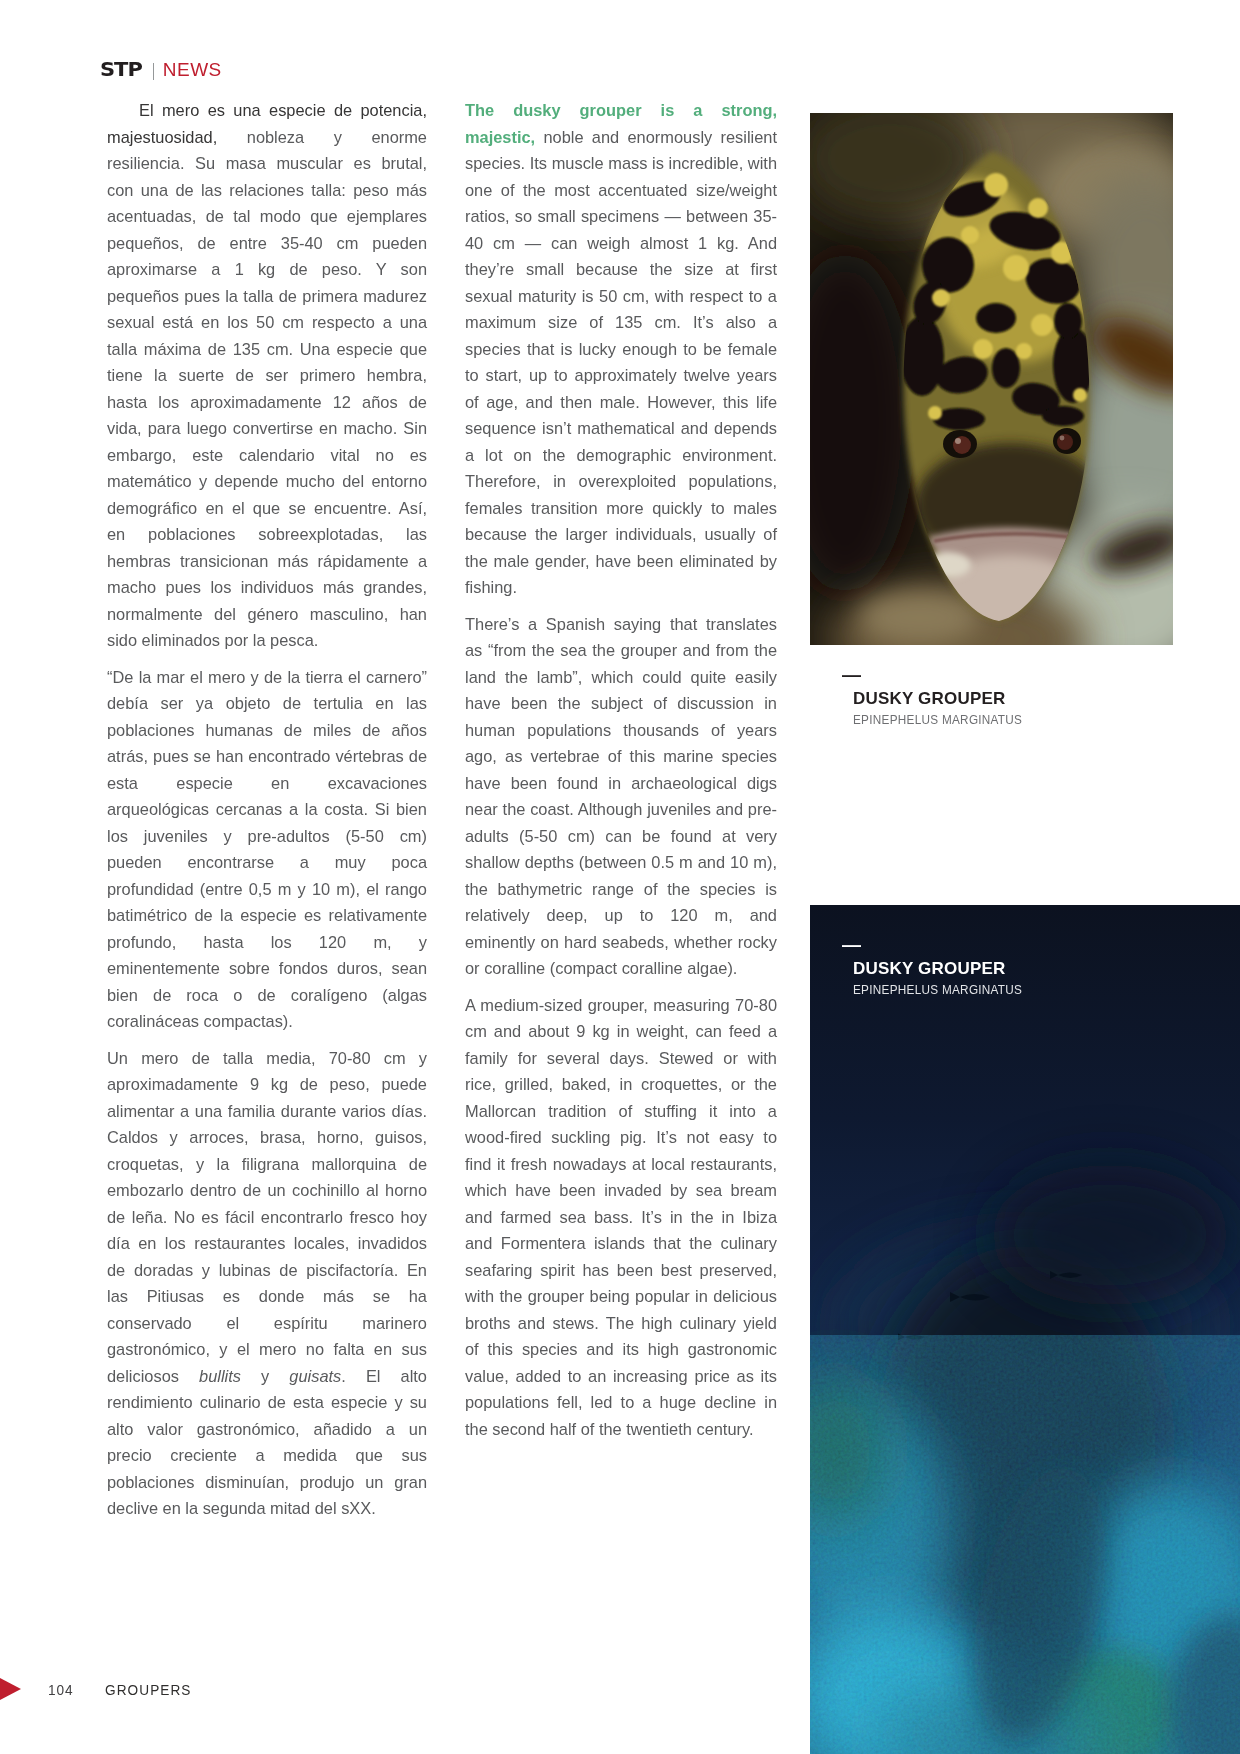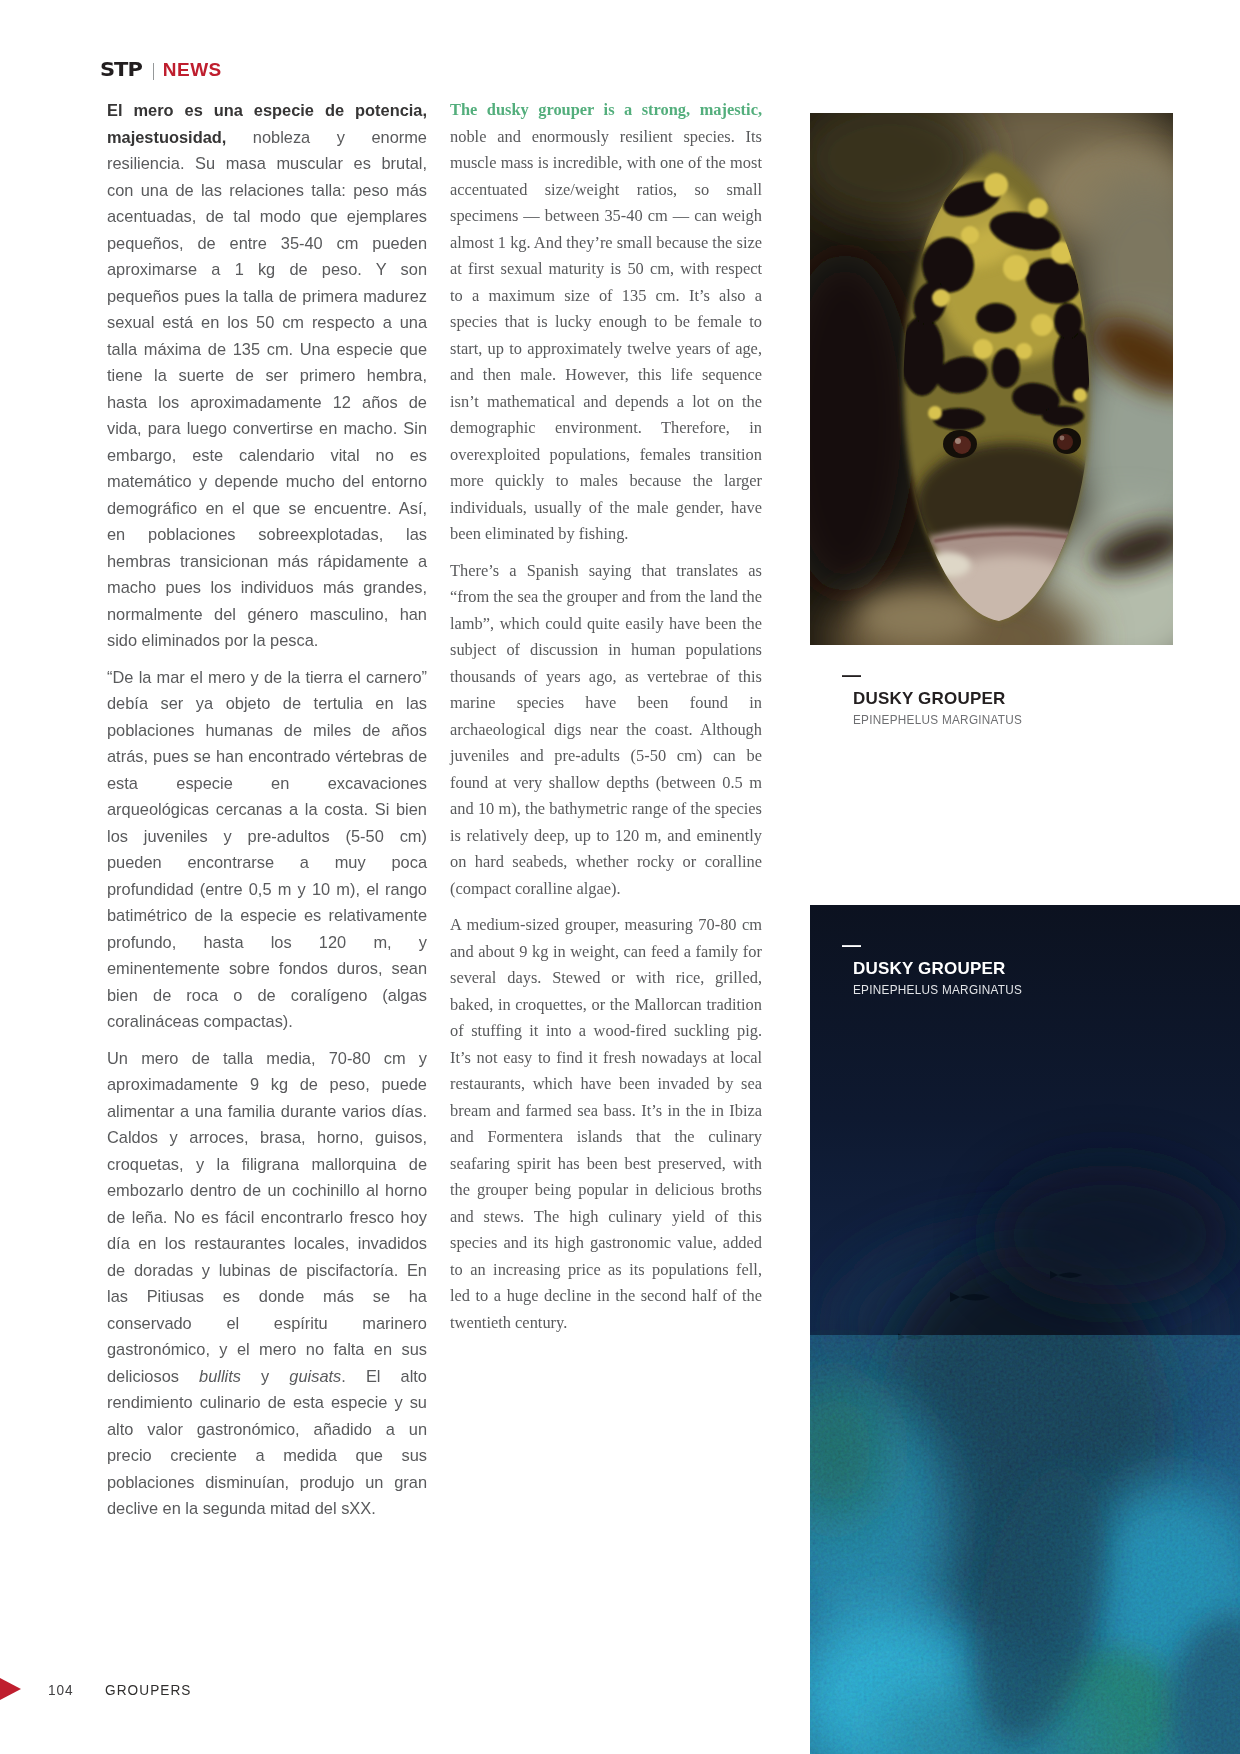--- a/index.html
+++ b/index.html
@@ -11,32 +11,32 @@
   }
   .abs{position:absolute;}
 
   
   .brand{left:100px;top:58px;display:flex;align-items:center;height:24px;}
   .brand-stp{
     font-weight:900;font-size:21px;letter-spacing:-1px;color:#221e1f;
     transform:scaleY(.92);font-family:"DejaVu Sans", sans-serif;
   }
   .brand-sep{color:#8d9091;font-size:19px;font-weight:300;margin:0 7px 0 9px;transform:scaleX(.6);}
-  .brand-news{font-weight:700;font-size:19px;letter-spacing:.5px;color:#bf1e2e;}
+  .brand-news{font-weight:400;font-size:19px;letter-spacing:.5px;color:#bf1e2e;}
 
   
   .col{
     top:97px;color:#595a5c;font-size:16.4px;line-height:26.5px;
     text-align:justify;hyphens:auto;-webkit-hyphens:auto;
   }
   .col p{margin:0 0 10px 0;padding:0;}
   .col p:last-child{margin-bottom:0;}
   .col-es{left:107px;width:320px;}
-  .col-en{left:450px;width:312px;font-family:Liberation Serif, serif;}
-  .lead-es{font-weight:700;color:#363535;}
+  .col-en{left:465px;width:312px;}
+  .lead-es{font-weight:400;color:#363535;margin-left:32px;}
   .lead-en{font-weight:700;color:#53ae7c;}
 
   
   .photo1{left:810px;top:113px;width:363px;height:532px;overflow:hidden;}
   .photo2{left:810px;top:905px;width:430px;height:849px;overflow:hidden;background:#0d1424;}
   .photo1 svg,.photo2 svg{display:block;width:100%;height:100%;}
 
   
   .caption{width:300px;}
   .cap1{left:842px;top:668px;}

